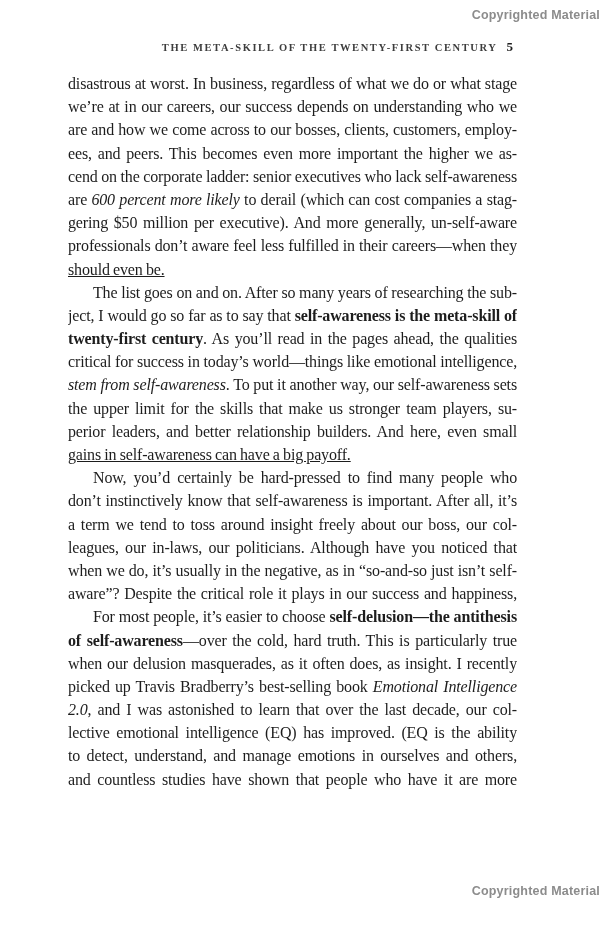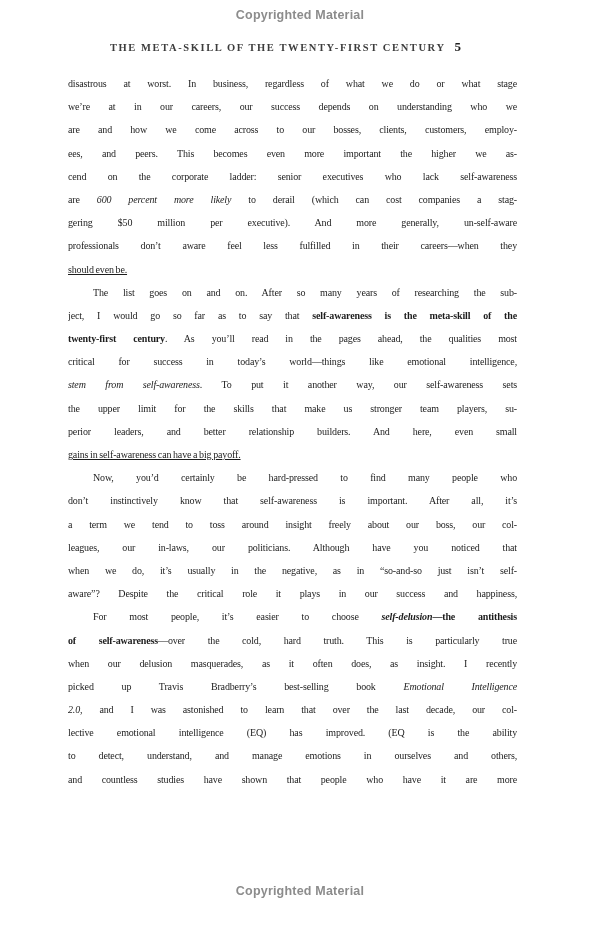--- a/index.html
+++ b/index.html
@@ -5,68 +5,67 @@
   html, body { margin: 0; padding: 0; }
   body {
     width: 600px; height: 925px;
     background: #ffffff;
     position: relative;
     font-family: "Liberation Serif", "DejaVu Serif", serif;
     overflow: hidden;
   }
   .notice {
     position: absolute; left: 0; width: 600px;
-    text-align: center;
+    text-align: right;
     font-family: "Liberation Sans", "DejaVu Sans", sans-serif;
     font-weight: bold;
     font-size: 12.5px;
     color: #8c8c8c;
     letter-spacing: 0.2px;
   }
   .notice.top { top: 8px; }
   .notice.bottom { top: 884px; }
   .running-head {
     position: absolute; top: 37px; left: 0; width: 513px;
-    text-align: center;
+    text-align: right;
     white-space: nowrap;
-    padding-left: 29px;
   }
   .head-title {
     font-size: 10.5px;
     font-weight: bold;
     letter-spacing: 1.6px;
     color: #3d3d3d;
   }
   .page-number {
     font-size: 13px;
     font-weight: bold;
     color: #1f1f1f;
     margin-left: 9px;
     letter-spacing: 0;
   }
   .text-block {
     position: absolute; left: 68px; top: 72px; width: 449px;
-    font-size: 10px;
+    font-size: 16px;
     line-height: 23.2px;
     color: #1d1d1d;
     letter-spacing: -0.15px;
     word-spacing: -0.6px;
   }
   .line {
     text-align: justify;
     text-align-last: justify;
     height: 23.2px;
     overflow: hidden;
   }
   .line.last { text-align-last: left; text-decoration: underline; }
   .line.indent { text-indent: 25px; }
   .seg-n { font-style: normal; font-weight: normal; }
   .seg-i { font-style: italic; }
   .seg-b { font-weight: bold; }
-  .seg-bi { font-weight: bold; font-style: italic; }
+  .seg-bi { font-weight: bold; }
 </style>
 </head>
 <body>
 
 <div class="page-root">
 
   <div class="notice top">Copyrighted Material</div>
 
   <div class="running-head">
     <span class="head-title">THE META-SKILL OF THE TWENTY-FIRST CENTURY</span><span class="page-number">5</span>

